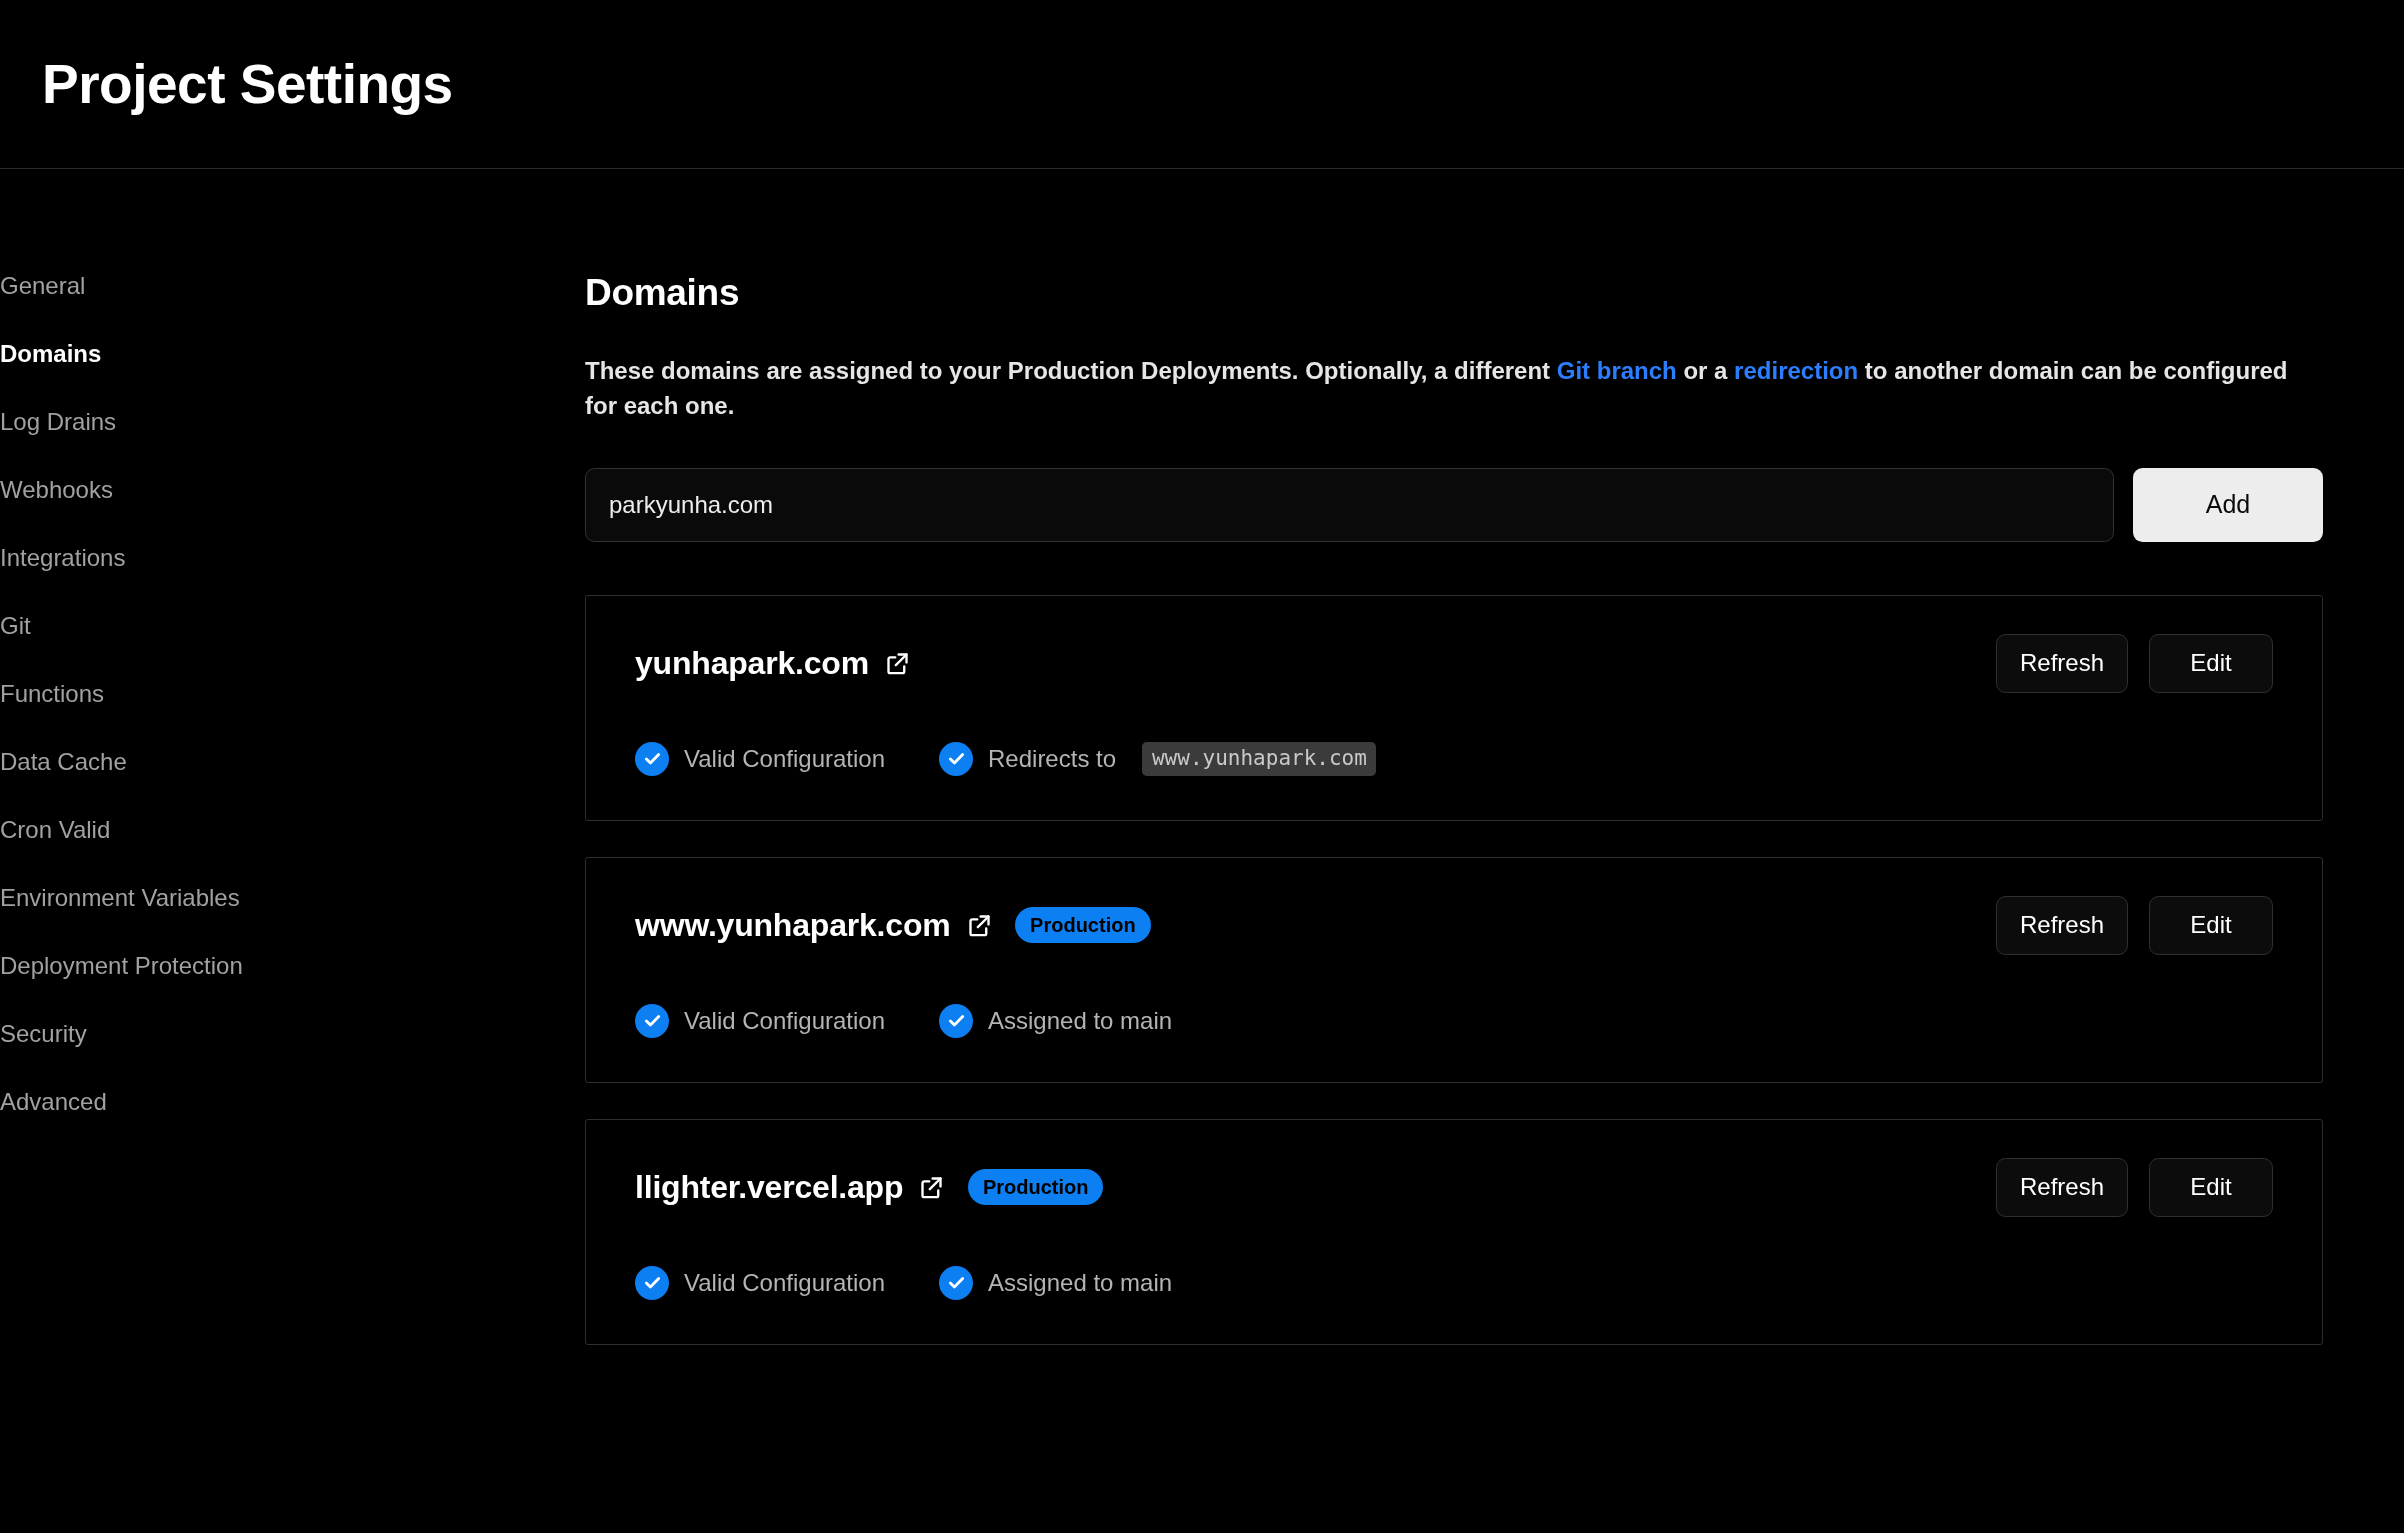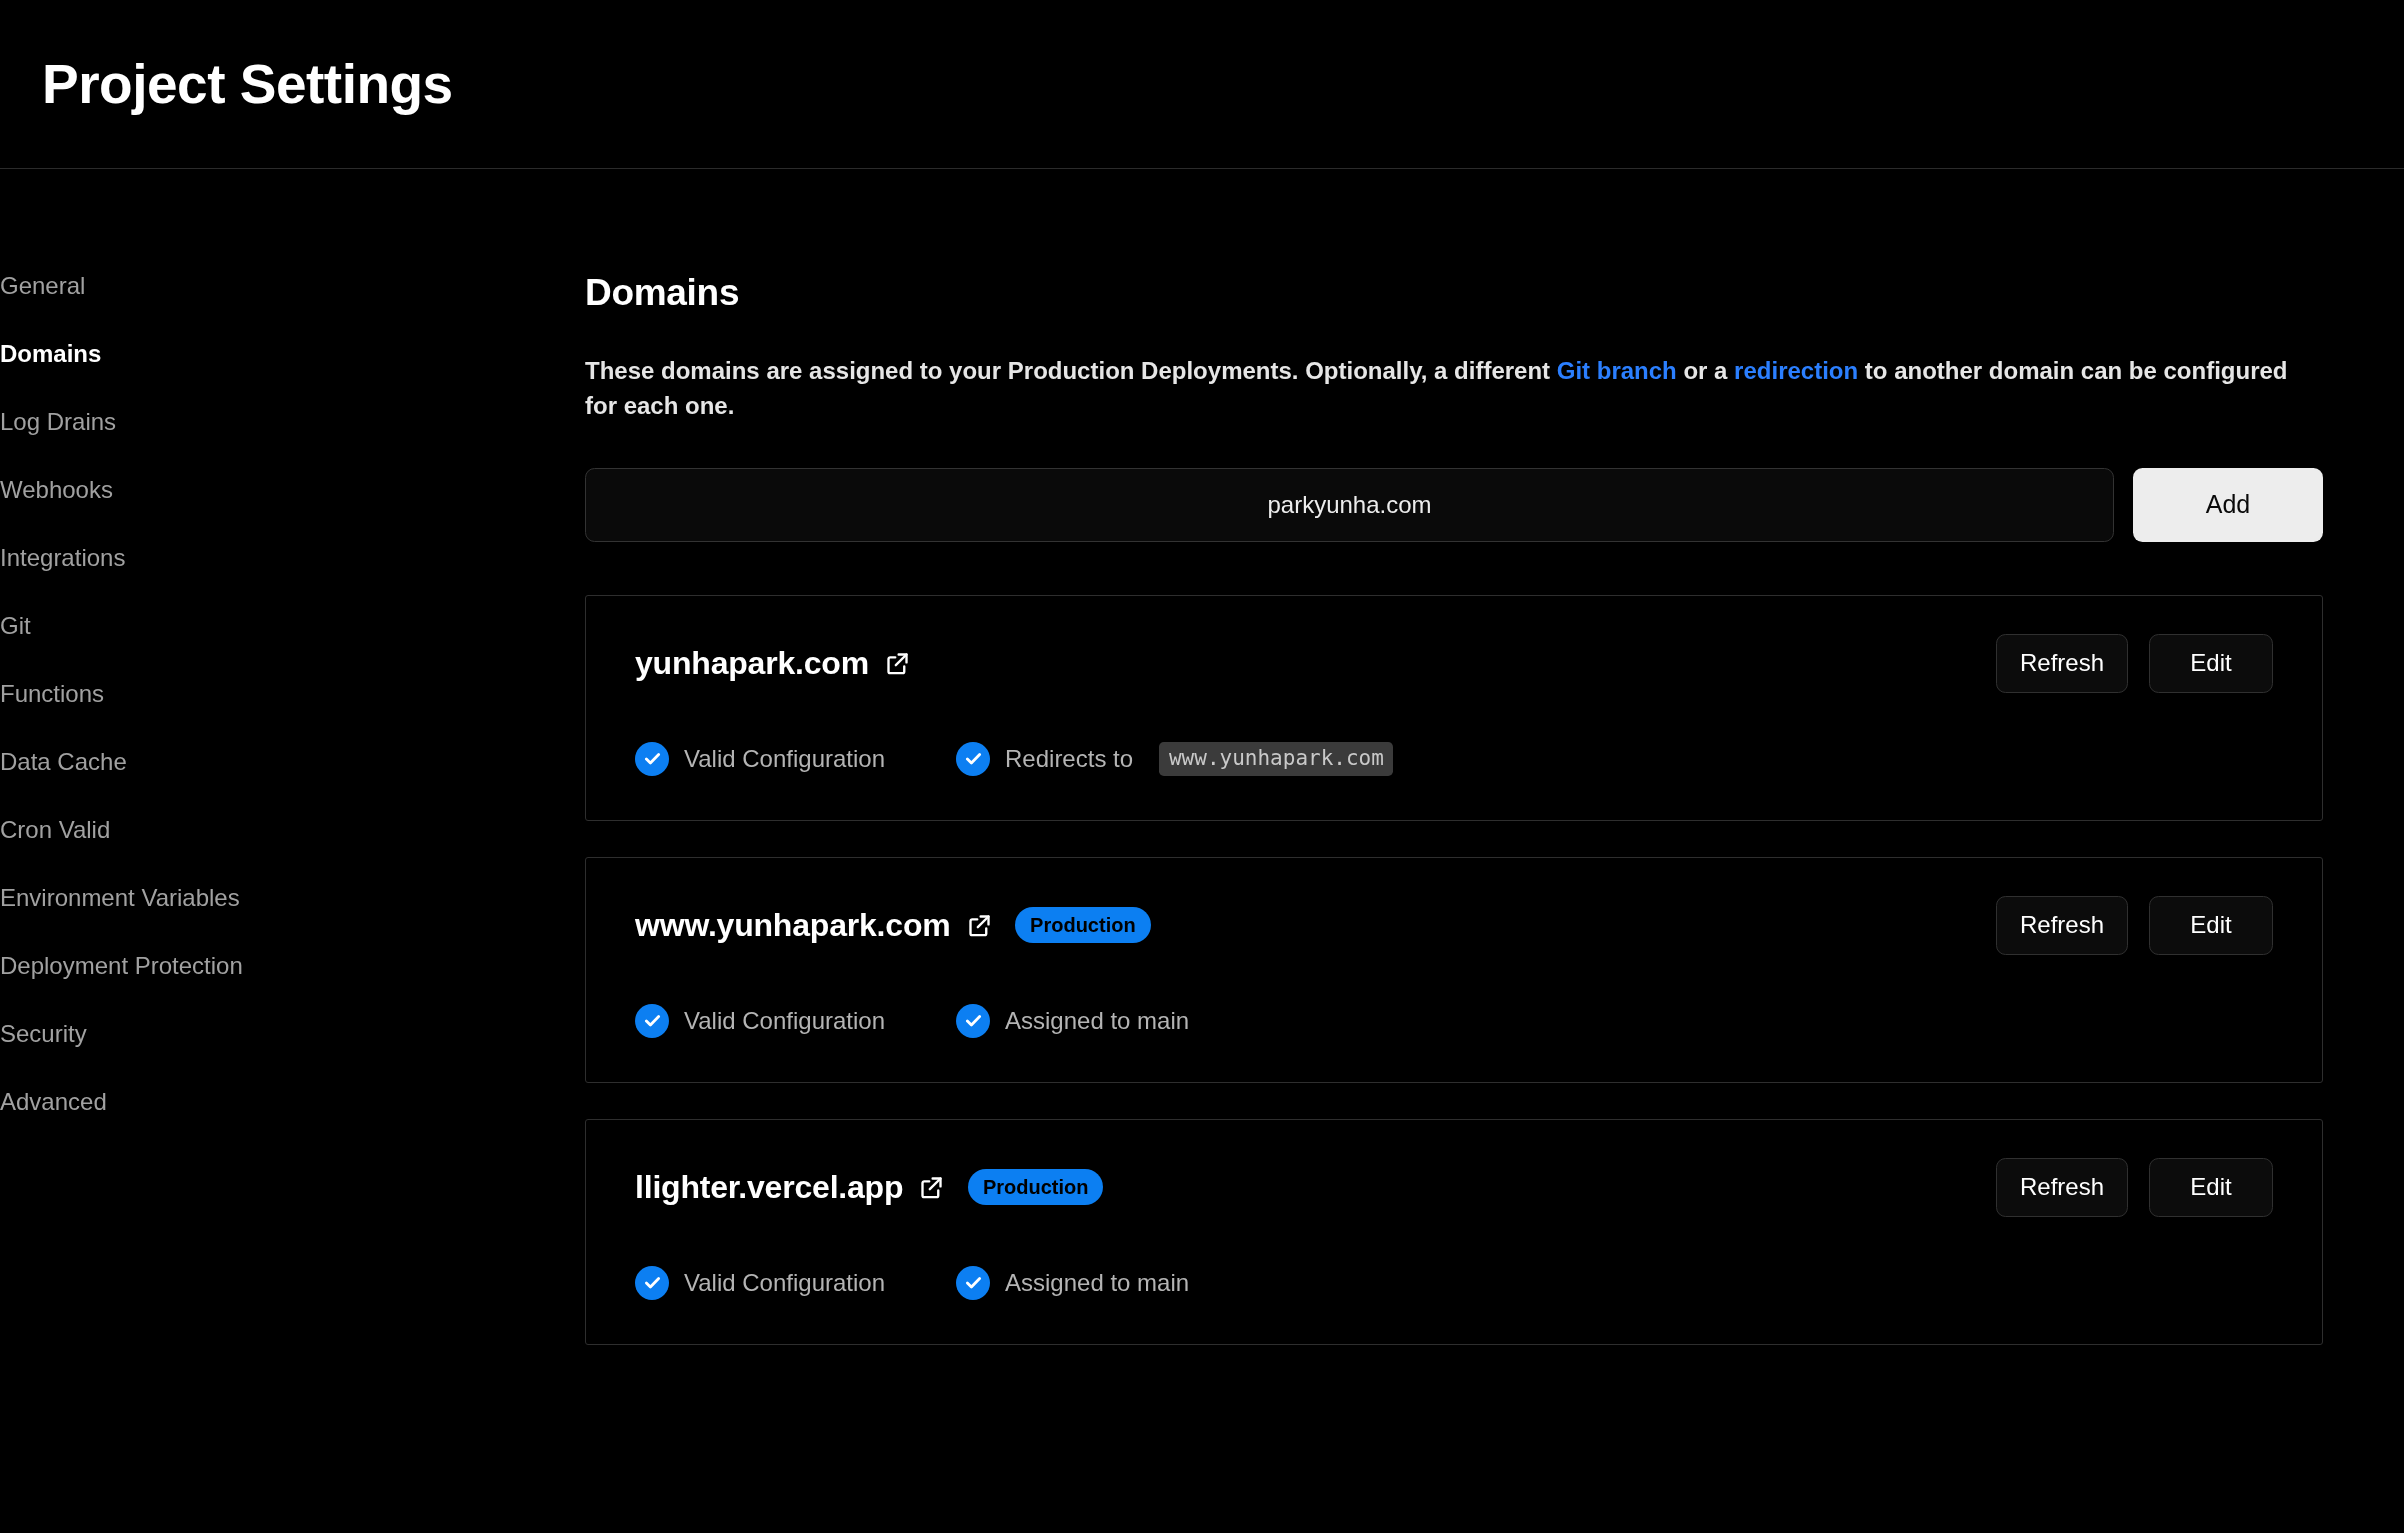--- a/index.html
+++ b/index.html
@@ -94,21 +94,20 @@
     flex: 1 1 auto;
     height: 74px;
     background: #0a0a0a;
     border: 1.9px solid #333333;
     border-radius: 9.5px;
     color: #ededed;
     font-family: "Liberation Sans", sans-serif;
     font-size: 24px;
     padding: 0 23px;
     outline: none;
-    text-align: center;
   }
   .domain-input::placeholder { color: #6f6f6f; }
   .add-btn {
     width: 190px;
     height: 74px;
     background: #ededed;
     border: none;
     border-radius: 9.5px;
     color: #0a0a0a;
     font-family: "Liberation Sans", sans-serif;
@@ -180,21 +179,21 @@
     border-radius: 9.5px;
     color: #ffffff;
     font-family: "Liberation Sans", sans-serif;
     font-size: 24px;
     cursor: pointer;
   }
 
   .status-row {
     display: flex;
     align-items: center;
-    gap: 71px;
+    gap: 54px;
     margin-top: 49px;
   }
   .status-item {
     display: flex;
     align-items: center;
     gap: 15px;
   }
   .check-icon {
     width: 34px;
     height: 34px;

